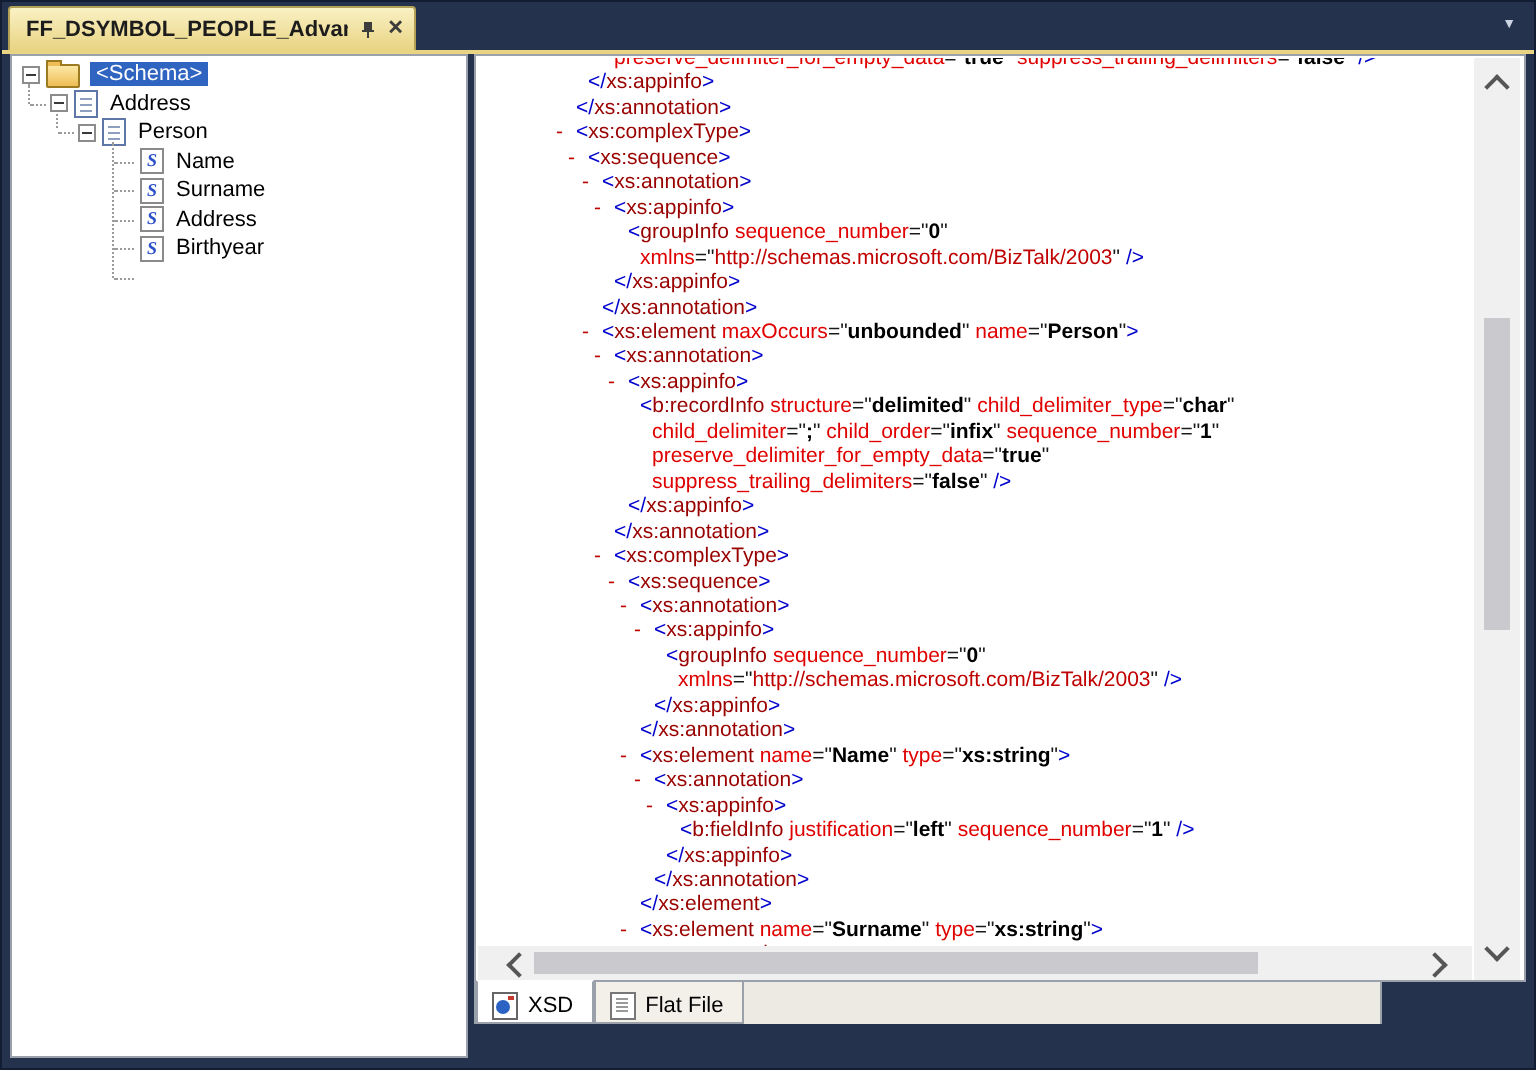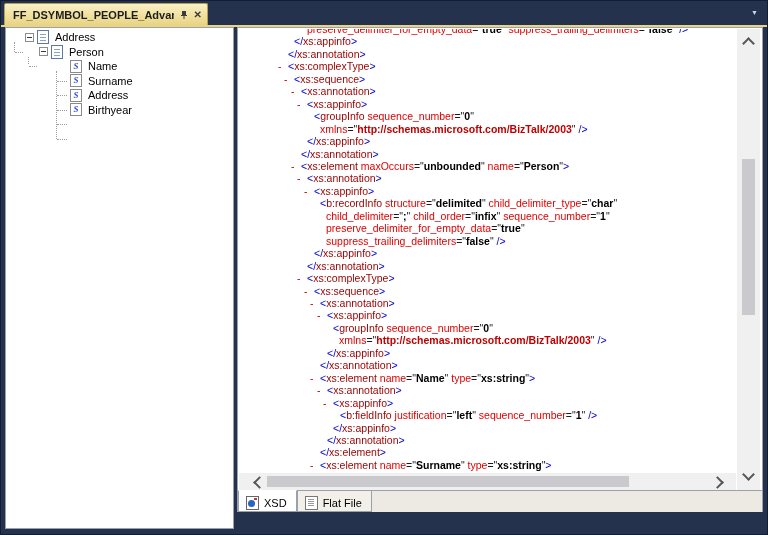--- a/index.html
+++ b/index.html
@@ -37,35 +37,35 @@
   .code-panel{position:absolute;left:236px;top:26px;width:526px;height:464px;background:#fff;border:1px solid #9aa1ab;box-sizing:border-box;}
   .code-viewport{position:absolute;left:1px;top:1px;width:498px;height:444px;overflow:hidden;background:#fff;}
   .code-lines{margin-top:-6px;font-size:10.5px;line-height:12.45px;}
   .cl{white-space:pre;}
   .dash{display:inline-block;width:10px;color:#c00000;}
   .s-p{color:#0000cc}
   .s-t{color:#990000}
   .s-a{color:#e00000}
   .s-k{color:#1a1a1a}
   .s-v{color:#000;font-weight:bold}
-  .s-u{color:#c00000;font-weight:bold}
+  .s-u{color:#c00000;font-weight:normal}
 
   
   .vscroll{position:absolute;left:499px;top:1px;width:23px;height:461px;background:#f0f0f0;}
   .hscroll{position:absolute;left:1px;top:445px;width:497px;height:17px;background:#f0f0f0;}
   .vthumb{position:absolute;left:5px;width:13px;background:#c9c9ce;}
   .hthumb{position:absolute;top:3px;height:11px;background:#c9c9ce;}
   .chev{position:absolute;width:7px;height:7px;border-left:2px solid #565656;border-top:2px solid #565656;}
   .chev-up{transform:rotate(45deg);}
   .chev-down{transform:rotate(225deg);}
   .chev-left{transform:rotate(-45deg);}
   .chev-right{transform:rotate(135deg);}
 
   
-  .btabs{position:absolute;left:236px;top:490px;width:526px;height:21px;background:#eceae2;border-left:1px solid #9aa1ab;border-right:1px solid #9aa1ab;box-sizing:border-box;display:flex;align-items:flex-end;}
+  .btabs{position:absolute;left:236px;top:490px;width:454px;height:21px;background:#eceae2;border-left:1px solid #9aa1ab;border-right:1px solid #9aa1ab;box-sizing:border-box;display:flex;align-items:flex-end;}
   .btab{display:flex;align-items:center;gap:5px;padding:3px 9px 0 7px;font-size:11px;color:#000;height:21px;box-sizing:border-box;border:1px solid #9aa1ab;border-top:none;background:#f2f0e9;}
   .btab.active{background:#fff;border-top:1px solid #fff;margin-top:-1px;height:22px;}
   .icon-xsd{width:11px;height:12px;background:#fff;border:1px solid #666;position:relative;flex:none;}
   .icon-xsd::before{content:"";position:absolute;left:1px;top:3px;width:7px;height:7px;background:#2b62c4;border-radius:50%;}
   .icon-xsd::after{content:"";position:absolute;right:1px;top:1px;width:3px;height:2px;background:#c23b2e;}
   .icon-ff{width:11px;height:12px;background:#fff;border:1px solid #777;position:relative;flex:none;}
   .icon-ff::before{content:"";position:absolute;left:2px;top:2px;width:6px;height:1px;background:#999;box-shadow:0 2px 0 #999,0 4px 0 #999,0 6px 0 #999;}
 
   
   .linkrow{position:absolute;left:236px;top:511px;width:526px;height:17px;background:#f1efe9;border:1px solid #9aa1ab;border-top:none;box-sizing:border-box;display:flex;justify-content:space-between;align-items:center;padding:0 6px 2px 4px;}
@@ -89,20 +89,25 @@
         </g>
       </svg>
       <span class="xclose">✕</span>
     </div>
     <span class="filelist-caret">▼</span>
   </div>
   <div class="goldline"></div>
 
   <div class="tree-panel">
     <div class="tree-box" id="tree">
+        <div class="trow" style="padding-left: 4px;">
+          <span class="exp"></span>
+          <span class="icon-folder"></span>
+          <span class="tlabel sel">&lt;Schema&gt;</span>
+        </div>
         <div class="trow" style="padding-left: 18px;">
           <span class="exp"></span>
           <span class="icon-doc"></span>
           <span class="tlabel">Address</span>
         </div>
         <div class="trow" style="padding-left: 32px;">
           <span class="exp"></span>
           <span class="icon-doc"></span>
           <span class="tlabel">Person</span>
         </div>

